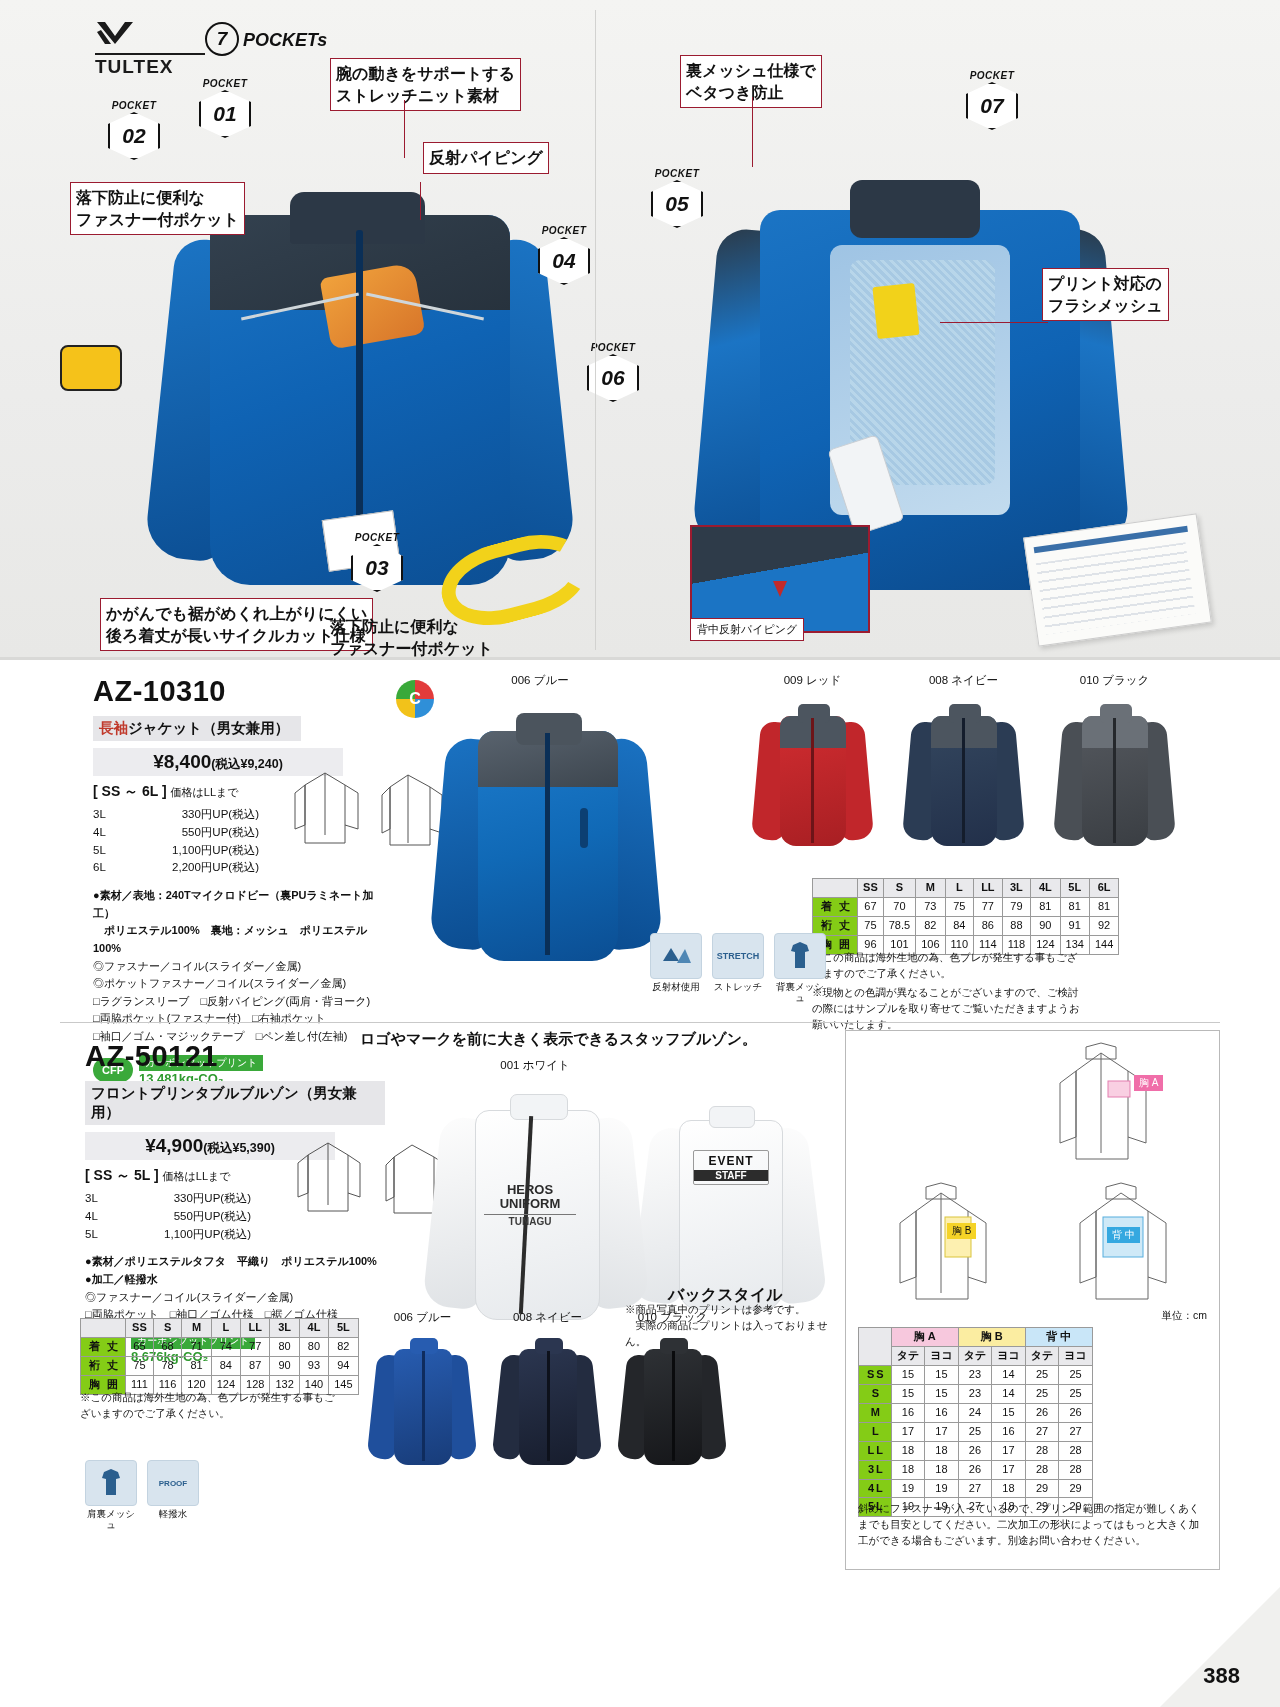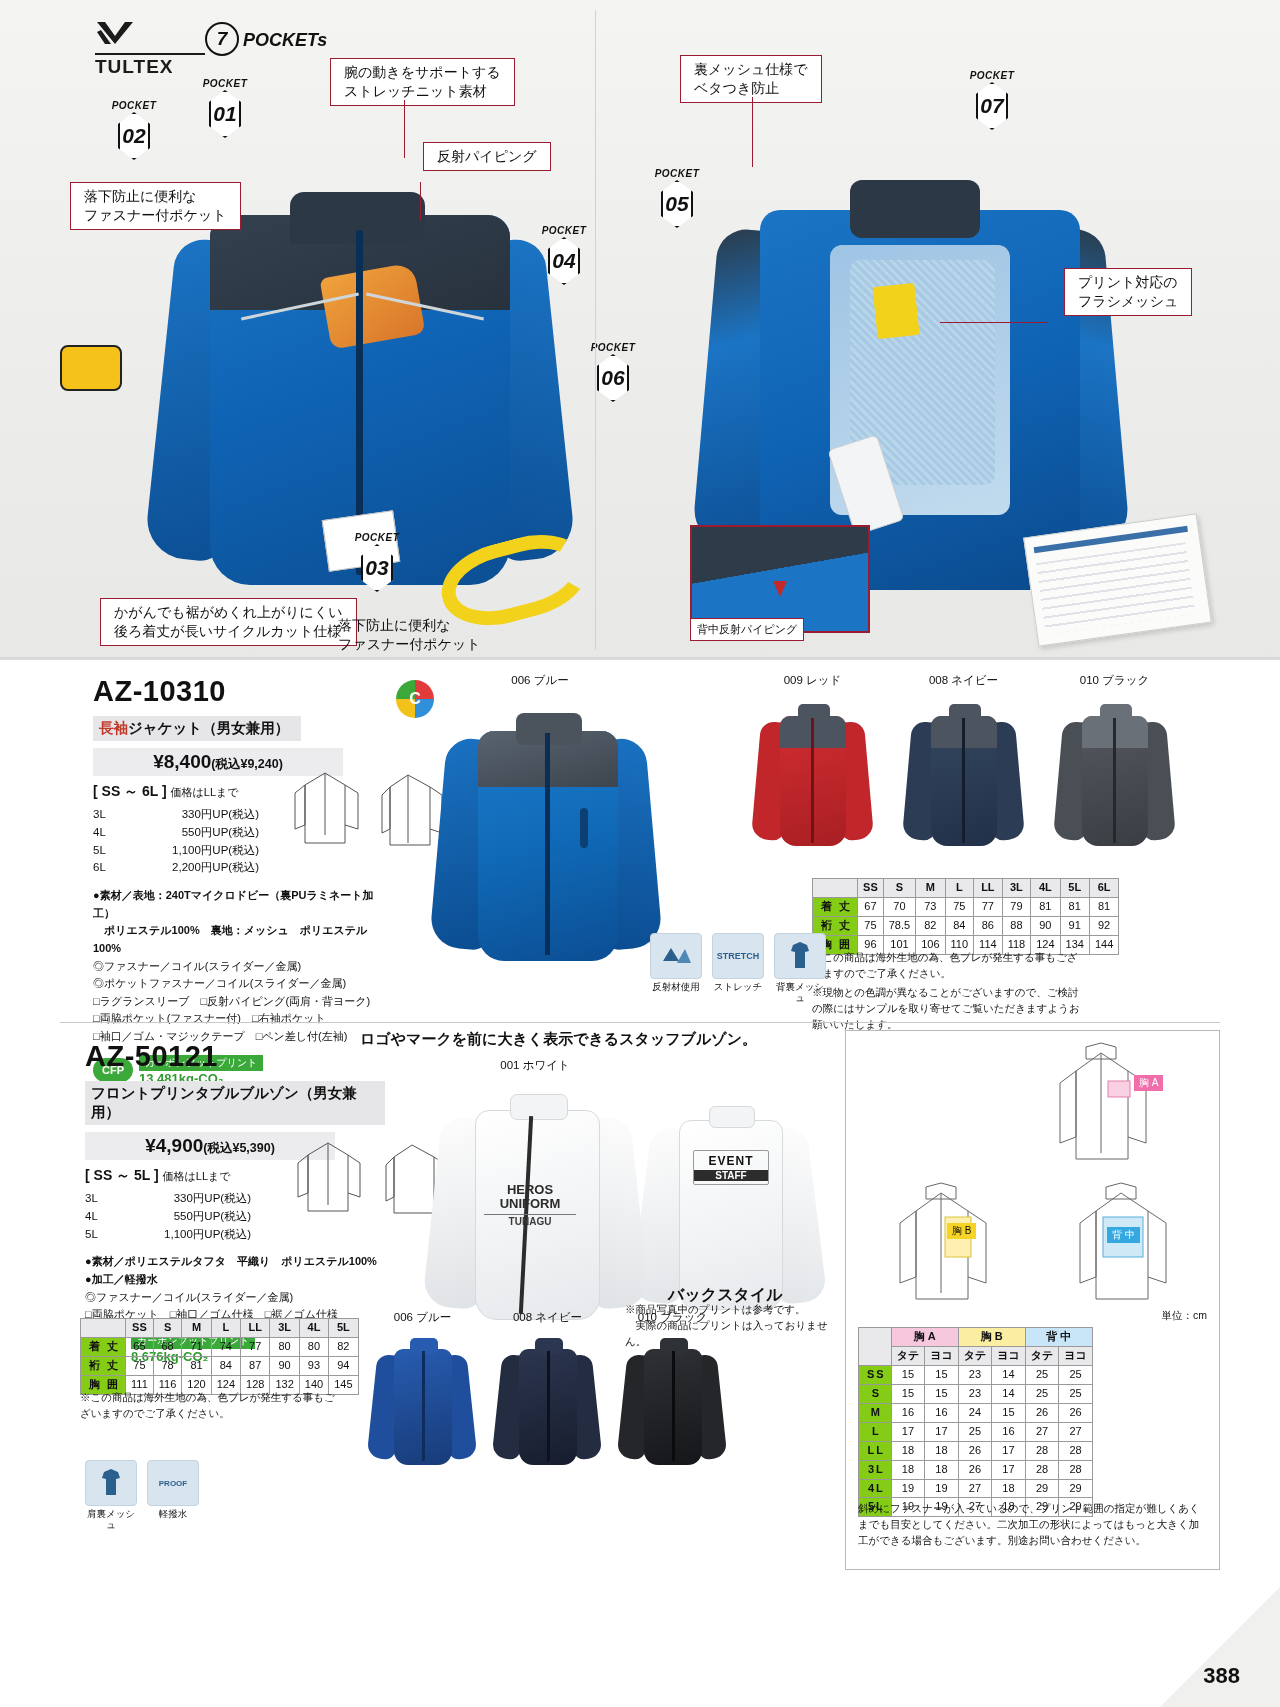--- a/index.html
+++ b/index.html
@@ -48,32 +48,33 @@
 
   
   .hexmark {
     position:absolute; width:58px; height:64px; text-align:center;
   }
   .hexmark .lbl {
     font-size:10px; font-weight:bold; font-style:italic; letter-spacing:.5px;
     margin-bottom:1px;
   }
   .hexmark .hexbox {
-    width:32px; height:48px; margin:0 auto; position:relative;
+    width:52px; height:48px; margin:0 auto; position:relative;
     background:#fff; border:2px solid #111;
     clip-path:polygon(50% 0%, 100% 25%, 100% 75%, 50% 100%, 0% 75%, 0% 25%);
     display:flex; align-items:center; justify-content:center;
     font-size:21px; font-weight:bold; font-style:italic;
   }
 
   
   .callout {
     position:absolute; background:#fff; border:1px solid #9b1b30;
-    padding:4px 13px; font-size:14px; line-height:1.35; color:#111;
+    padding:4px 5px; font-size:16px; line-height:1.35; color:#111;
     white-space:nowrap;
+    font-weight:bold;
   }
   .leader { position:absolute; background:#9b1b30; }
 
   
   .jacket-front {
     position:absolute; left:150px; top:120px; width:420px; height:480px;
   }
   .jkt-body {
     position:absolute; left:60px; top:95px; width:300px; height:370px;
     background:linear-gradient(160deg,#1b74c4 0%, #0f63b4 45%, #0c4f94 100%);
@@ -383,21 +384,21 @@
       <div>落下防止に便利な</div>
       <div>ファスナー付ポケット</div>
     </div>
 
     <div class="callout" style="left:680px;top:55px;">
       <div>裏メッシュ仕様で</div>
       <div>ベタつき防止</div>
     </div>
     <div class="leader" style="left:752px;top:97px;width:1px;height:70px;"></div>
 
-    <div class="callout" style="left:1064px;top:268px;">
+    <div class="callout" style="left:1042px;top:268px;">
       <div>プリント対応の</div>
       <div>フラシメッシュ</div>
     </div>
     <div class="leader" style="left:940px;top:322px;width:108px;height:1px;"></div>
   </div>
 
   <div class="prod" style="top:665px;height:355px;">
 
     <div style="position:absolute;left:93px;top:10px;width:300px;">
       <div class="code">AZ-10310</div>

